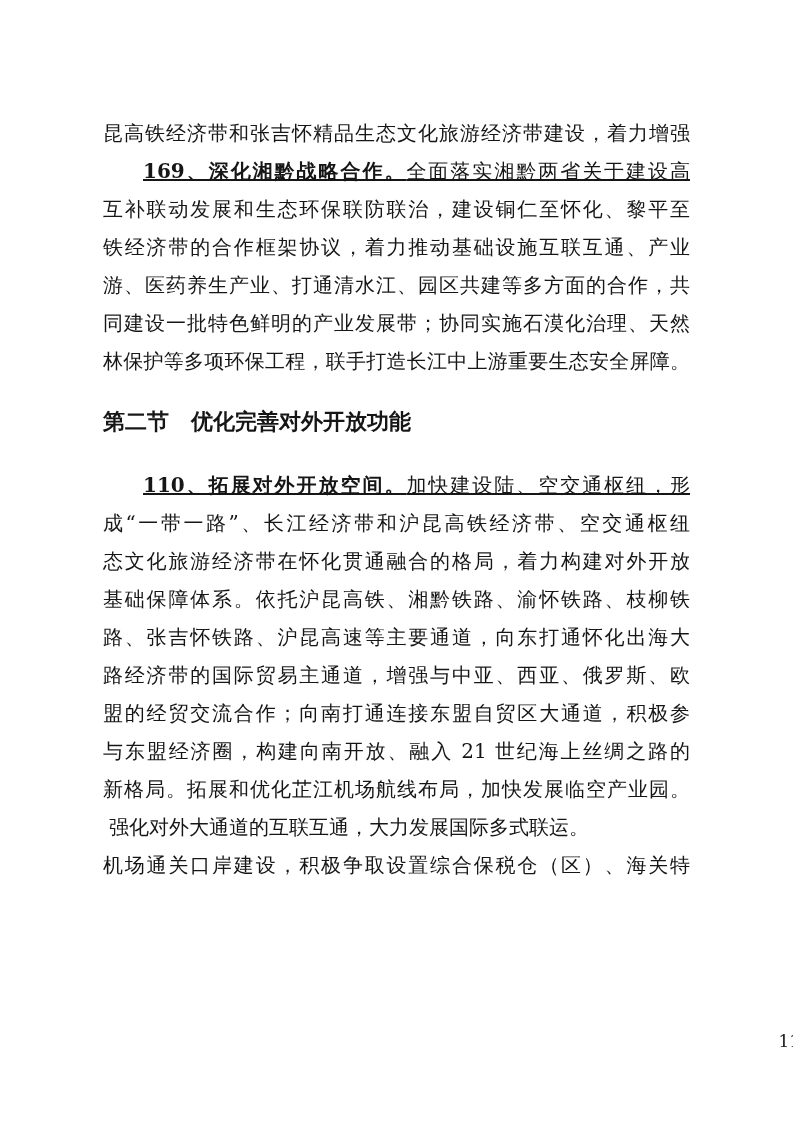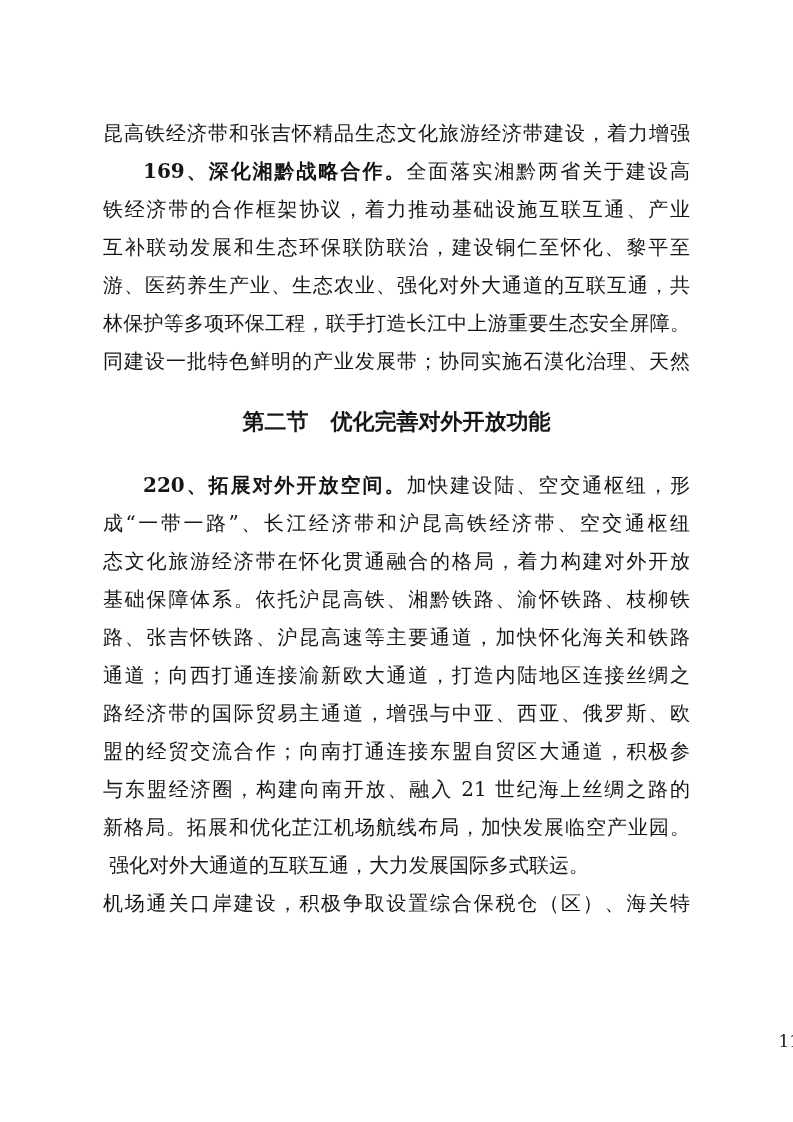--- a/index.html
+++ b/index.html
@@ -29,60 +29,59 @@
     text-align: justify;
     text-align-last: justify;
     letter-spacing: 0;
   }
   .line.no-stretch {
     text-align-last: left;
     margin-left: 6px;
   }
   .line.indent {
     text-indent: 2em;
+    text-decoration: underline;
   }
   .bold {
     font-weight: bold;
   }
   .section-heading {
     font-size: 22px;
     line-height: 38px;
     font-weight: bold;
-    text-align: center;
     margin: 22px 0 26px 0;
   }
   .page-number {
     position: absolute;
     left: 0;
     top: 1030px;
     width: 100%;
     text-align: right;
     font-size: 17px;
     line-height: 22px;
   }
 </style>
 </head>
 <body>
 
 <div class="page">
   <div class="text-body" id="text-body">
       <div class="line"><span>昆高铁经济带和张吉怀精品生态文化旅游经济带建设，着力增强</span></div>
       <div class="line indent"><span class="bold">169、深化湘黔战略合作。</span><span>全面落实湘黔两省关于建设高</span></div>
+      <div class="line"><span>互补联动发展和生态环保联防联治，建设铜仁至怀化、黎平至</span></div>
       <div class="line"><span>铁经济带的合作框架协议，着力推动基础设施互联互通、产业</span></div>
-      <div class="line"><span>互补联动发展和生态环保联防联治，建设铜仁至怀化、黎平至</span></div>
-      <div class="line"><span>游、医药养生产业、生态农业、强化对外大通道的互联互通，共</span></div>
+      <div class="line"><span>游、医药养生产业、打通清水江、园区共建等多方面的合作，共</span></div>
+      <div class="line"><span>同建设一批特色鲜明的产业发展带；协同实施石漠化治理、天然</span></div>
       <div class="line"><span>林保护等多项环保工程，联手打造长江中上游重要生态安全屏障。</span></div>
-      <div class="line"><span>同建设一批特色鲜明的产业发展带；协同实施石漠化治理、天然</span></div>
       <div class="section-heading">第二节　优化完善对外开放功能</div>
-      <div class="line indent"><span class="bold">220、拓展对外开放空间。</span><span>加快建设陆、空交通枢纽，形</span></div>
+      <div class="line indent"><span class="bold">110、拓展对外开放空间。</span><span>加快建设陆、空交通枢纽，形</span></div>
       <div class="line"><span>成“一带一路”、长江经济带和沪昆高铁经济带、空交通枢纽</span></div>
       <div class="line"><span>态文化旅游经济带在怀化贯通融合的格局，着力构建对外开放</span></div>
       <div class="line"><span>基础保障体系。依托沪昆高铁、湘黔铁路、渝怀铁路、枝柳铁</span></div>
-      <div class="line"><span>路、张吉怀铁路、沪昆高速等主要通道，加快怀化海关和铁路</span></div>
-      <div class="line"><span>通道；向西打通连接渝新欧大通道，打造内陆地区连接丝绸之</span></div>
+      <div class="line"><span>路、张吉怀铁路、沪昆高速等主要通道，向东打通怀化出海大</span></div>
       <div class="line"><span>路经济带的国际贸易主通道，增强与中亚、西亚、俄罗斯、欧</span></div>
       <div class="line"><span>盟的经贸交流合作；向南打通连接东盟自贸区大通道，积极参</span></div>
       <div class="line"><span>与东盟经济圈，构建向南开放、融入 21 世纪海上丝绸之路的</span></div>
       <div class="line"><span>新格局。拓展和优化芷江机场航线布局，加快发展临空产业园。</span></div>
       <div class="line no-stretch"><span>强化对外大通道的互联互通，大力发展国际多式联运。</span></div>
       <div class="line"><span>机场通关口岸建设，积极争取设置综合保税仓（区）、海关特</span></div>
     </div>
   <div class="page-number">111</div>
 </div>
 

